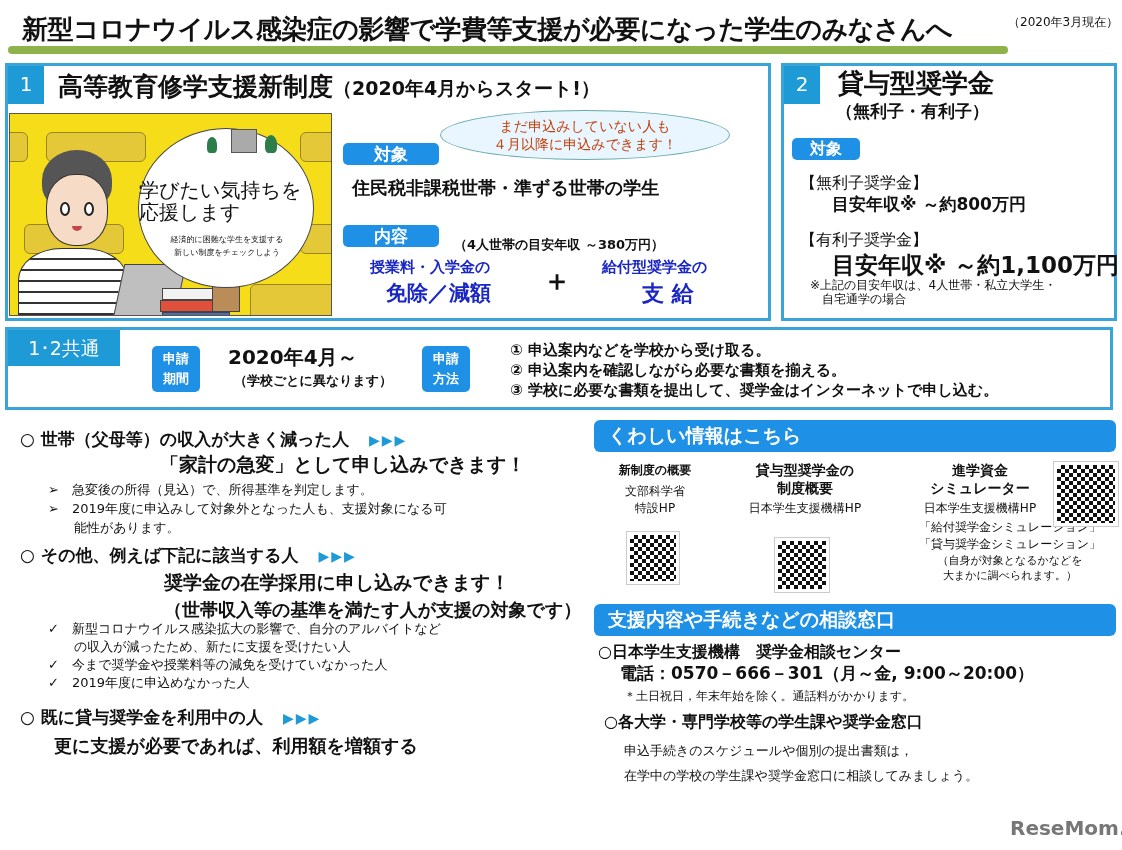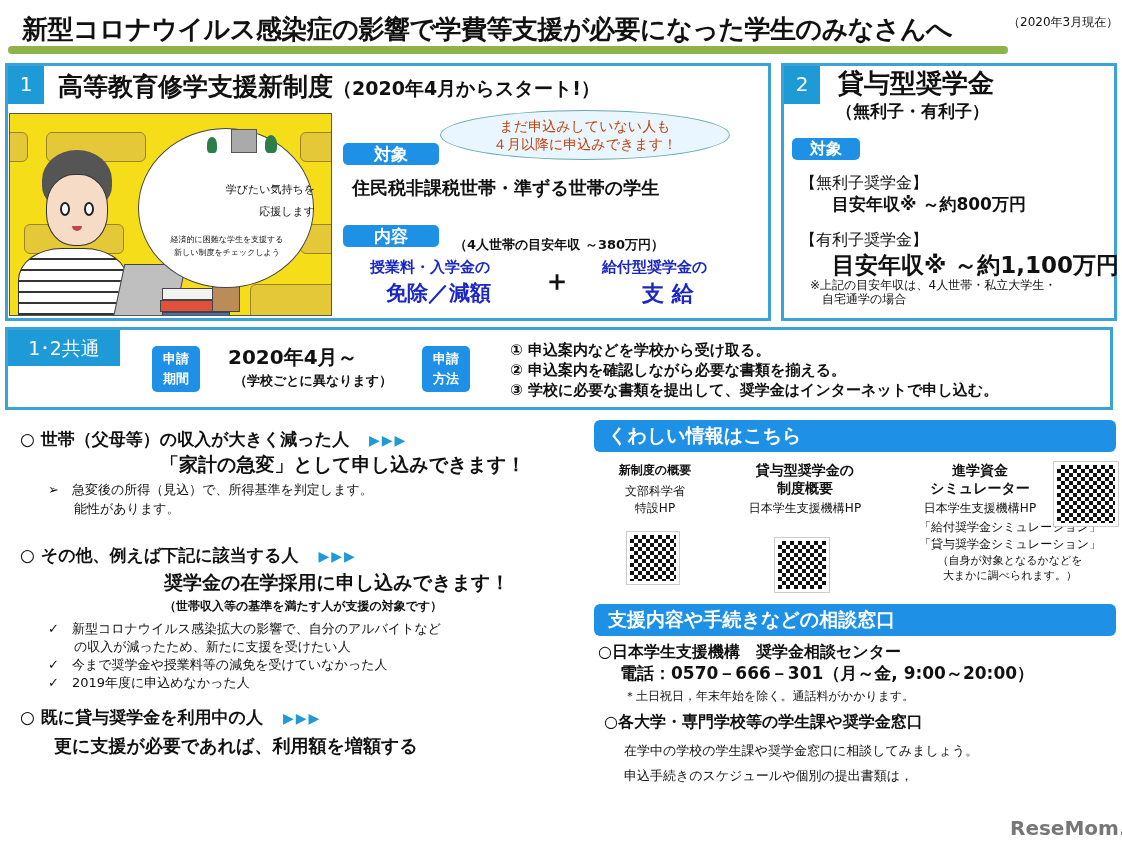--- a/index.html
+++ b/index.html
@@ -51,21 +51,21 @@
   <div style="position:absolute;left:8px;top:134px;width:110px;height:80px;background:repeating-linear-gradient(#fff 0 9px,#333 9px 11px);border:1px solid #333;border-radius:40% 40% 0 0;"></div>
   <div style="position:absolute;left:108px;top:150px;width:62px;height:60px;background:#bfbfbf;border:1px solid #444;transform:skewX(-12deg);"></div>
   <div style="position:absolute;left:152px;top:174px;width:68px;height:12px;background:#f2f2f2;border:1px solid #444;"></div>
   <div style="position:absolute;left:150px;top:186px;width:70px;height:12px;background:#e0513b;border:1px solid #444;"></div>
   <div style="position:absolute;left:152px;top:198px;width:68px;height:8px;background:#4a6fb0;border:1px solid #444;"></div>
   <div style="position:absolute;left:202px;top:158px;width:28px;height:40px;background:#b98c58;border:1px solid #444;"></div>
   <div class="bubble">
     <div style="position:absolute;left:92px;top:0;width:26px;height:24px;background:#aaa;border:1px solid #555;"></div>
     <div style="position:absolute;left:68px;top:8px;width:10px;height:16px;background:#2d7d4a;border-radius:50% 50% 30% 30%;"></div>
     <div style="position:absolute;left:126px;top:6px;width:12px;height:18px;background:#2d7d4a;border-radius:50% 50% 30% 30%;"></div>
-    <div style="position:absolute;left:0;top:50px;width:176px;text-align:right;font-size:11px;line-height:22px;">
+    <div style="position:absolute;left:0;top:50px;width:176px;text-align:left;font-size:20px;line-height:22px;">
       <div>学びたい気持ちを</div>
       <div>応援します</div>
     </div>
     <div style="position:absolute;left:0;top:104px;width:176px;text-align:center;font-size:8px;line-height:13px;">
       <div>経済的に困難な学生を支援する</div>
       <div>新しい制度をチェックしよう</div>
     </div>
   </div>
 </div>
 
@@ -116,29 +116,30 @@
   <div>③ 学校に必要な書類を提出して、奨学金はインターネットで申し込む。</div>
 </div>
 
 <div class="abs b" style="left:20px;top:428px;font-size:17px;white-space:nowrap;">
   <span>○  世帯（父母等）の収入が大きく減った人</span>
   <span class="tri" style="margin-left:14px;">▶▶▶</span>
 </div>
 <div class="abs b" style="left:160px;top:452px;font-size:19px;white-space:nowrap;">「家計の急変」として申し込みできます！</div>
 <div class="abs item" style="left:48px;top:480px;line-height:19px;">
   <div><span>➢　</span><span>急変後の所得（見込）で、所得基準を判定します。</span></div>
+  <div><span>➢　</span><span>2019年度に申込みして対象外となった人も、支援対象になる可</span></div>
   <div style="padding-left:26px;"><span>能性があります。</span></div>
 </div>
 
 <div class="abs b" style="left:20px;top:544px;font-size:17px;white-space:nowrap;">
   <span>○ その他、例えば下記に該当する人</span>
   <span class="tri" style="margin-left:14px;">▶▶▶</span>
 </div>
 <div class="abs b" style="left:164px;top:570px;font-size:19px;white-space:nowrap;">奨学金の在学採用に申し込みできます！</div>
-<div class="abs b" style="left:164px;top:598px;font-size:12px;white-space:nowrap;">（世帯収入等の基準を満たす人が支援の対象です）</div>
+<div class="abs b" style="left:164px;top:598px;font-size:18px;white-space:nowrap;">（世帯収入等の基準を満たす人が支援の対象です）</div>
 <div class="abs item" style="left:48px;top:620px;line-height:18px;">
   <div><span>✓　</span><span>新型コロナウイルス感染拡大の影響で、自分のアルバイトなど</span></div>
   <div style="padding-left:26px;"><span>の収入が減ったため、新たに支援を受けたい人</span></div>
   <div><span>✓　</span><span>今まで奨学金や授業料等の減免を受けていなかった人</span></div>
   <div><span>✓　</span><span>2019年度に申込めなかった人</span></div>
 </div>
 
 <div class="abs b" style="left:20px;top:706px;font-size:17px;white-space:nowrap;">
   <span>○ 既に貸与奨学金を利用中の人</span>
   <span class="tri" style="margin-left:14px;">▶▶▶</span>
@@ -173,17 +174,17 @@
   <div style="font-size:11px;">大まかに調べられます。）</div>
 </div>
 <div class="abs qr" style="left:1054px;top:462px;width:64px;height:64px;"></div>
 
 <div class="abs secbar" style="left:594px;top:604px;width:522px;height:32px;font-size:19px;">支援内容や手続きなどの相談窓口</div>
 <div class="abs b" style="left:598px;top:642px;font-size:16px;white-space:nowrap;">○日本学生支援機構　奨学金相談センター</div>
 <div class="abs b" style="left:620px;top:662px;font-size:17px;white-space:nowrap;">電話：0570－666－301（月～金, 9:00～20:00）</div>
 <div class="abs" style="left:624px;top:688px;font-size:12px;white-space:nowrap;">＊土日祝日，年末年始を除く。通話料がかかります。</div>
 <div class="abs b" style="left:604px;top:712px;font-size:16px;white-space:nowrap;">○各大学・専門学校等の学生課や奨学金窓口</div>
 <div class="abs" style="left:624px;top:738px;font-size:13px;line-height:25px;white-space:nowrap;">
+  <div>申込手続きのスケジュールや個別の提出書類は，</div>
   <div>在学中の学校の学生課や奨学金窓口に相談してみましょう。</div>
-  <div>申込手続きのスケジュールや個別の提出書類は，</div>
 </div>
 
 <div class="abs b" style="left:1010px;top:816px;font-size:20px;color:#777;">ReseMom.</div>
 
 </body></html>

